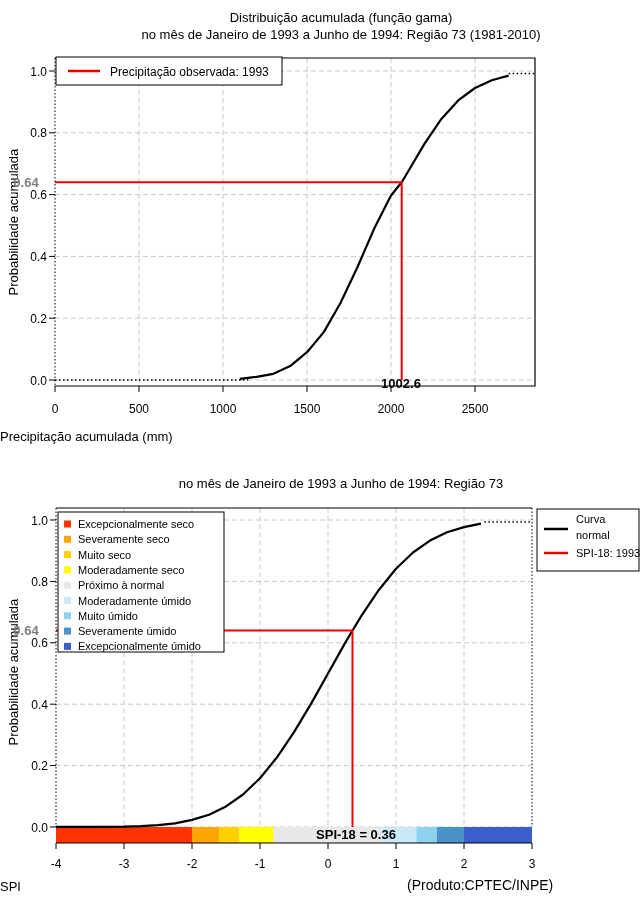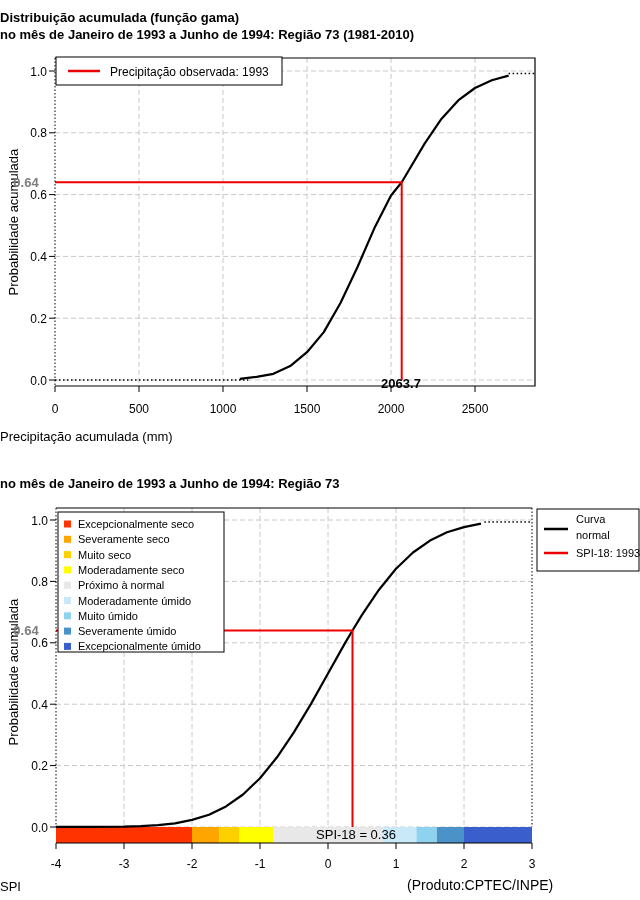--- a/index.html
+++ b/index.html
@@ -1,35 +1,35 @@
 <!DOCTYPE html>
 <html><head>
 <meta charset="utf-8">
 <style>
   html,body{margin:0;padding:0;background:#fff;}
   #app{position:relative;width:640px;height:900px;background:#ffffff;
        font-family:"Liberation Sans",sans-serif;color:#000;overflow:hidden;}
   #plot{position:absolute;left:0;top:0;}
   .t{position:absolute;line-height:1.25;}
-  .title{font-weight:bold;font-size:13px;text-align:left;width:594px;left:0;}
+  .title{font-weight:normal;font-size:13px;text-align:center;width:594px;left:0;padding-left:44px;}
   #c1t{top:10px}
   #c1s{top:27px}
   #c2t{top:459px}
   #c2s{top:476px}
   .ylab{font-size:13px;width:220px;text-align:center;transform:rotate(-90deg);}
   #c1yl{left:-96px;top:214px}
   #c2yl{left:-96px;top:664px}
   .xlab{font-size:13px;text-align:left;width:590px;left:0;}
   #c1xl{top:429px}
   #c2xl{top:879px}
   .gray64{font-weight:bold;font-size:13px;color:#7d7d7d;width:52px;text-align:center;left:0;}
   #c1y064{top:175px}
   #c2y064{top:623px}
   #c1xval{font-weight:bold;font-size:13px;left:351px;top:376px;width:100px;text-align:center;}
-  #c2spival{font-weight:normal;font-size:13px;left:286px;top:827px;width:140px;text-align:center;}
+  #c2spival{font-weight:bold;font-size:13px;left:286px;top:827px;width:140px;text-align:center;}
   #c2note{font-size:14px;left:407px;top:877px;width:150px;text-align:left;}
   svg text{font-family:"Liberation Sans",sans-serif;}
 </style>
 </head>
 <body>
 
 <div id="app">
   <svg id="plot" width="640" height="900" viewBox="0 0 640 900">
       <line x1="139.00420021001048" y1="58" x2="139.00420021001048" y2="386" stroke="#c8c8c8" stroke-dasharray="5,3"></line>
       <line x1="223.008400420021" y1="58" x2="223.008400420021" y2="386" stroke="#c8c8c8" stroke-dasharray="5,3"></line>
@@ -156,21 +156,21 @@
       <text x="576" y="539" text-anchor="start" font-size="11" fill="#000">normal</text>
       <line x1="544" y1="553" x2="568" y2="553" stroke="#ee0000" stroke-width="2.5"></line>
       <text x="576" y="557" text-anchor="start" font-size="11" fill="#000">SPI-18: 1993</text>
     </svg>
 
   <div class="t title" id="c1t">Distribuição acumulada (função gama)</div>
   <div class="t title" id="c1s">no mês de Janeiro de 1993 a Junho de 1994: Região 73 (1981-2010)</div>
   <div class="t ylab" id="c1yl">Probabilidade acumulada</div>
   <div class="t xlab" id="c1xl">Precipitação acumulada (mm)</div>
   <div class="t gray64" id="c1y064">0.64</div>
-  <div class="t" id="c1xval">2063.7</div>
+  <div class="t" id="c1xval">1002.6</div>
 
   <div class="t title" id="c2s">no mês de Janeiro de 1993 a Junho de 1994: Região 73</div>
   <div class="t ylab" id="c2yl">Probabilidade acumulada</div>
   <div class="t xlab" id="c2xl">SPI</div>
   <div class="t gray64" id="c2y064">0.64</div>
   <div class="t" id="c2spival">SPI-18 = 0.36</div>
   <div class="t" id="c2note">(Produto:CPTEC/INPE)</div>
 </div>
 
 </body></html>

